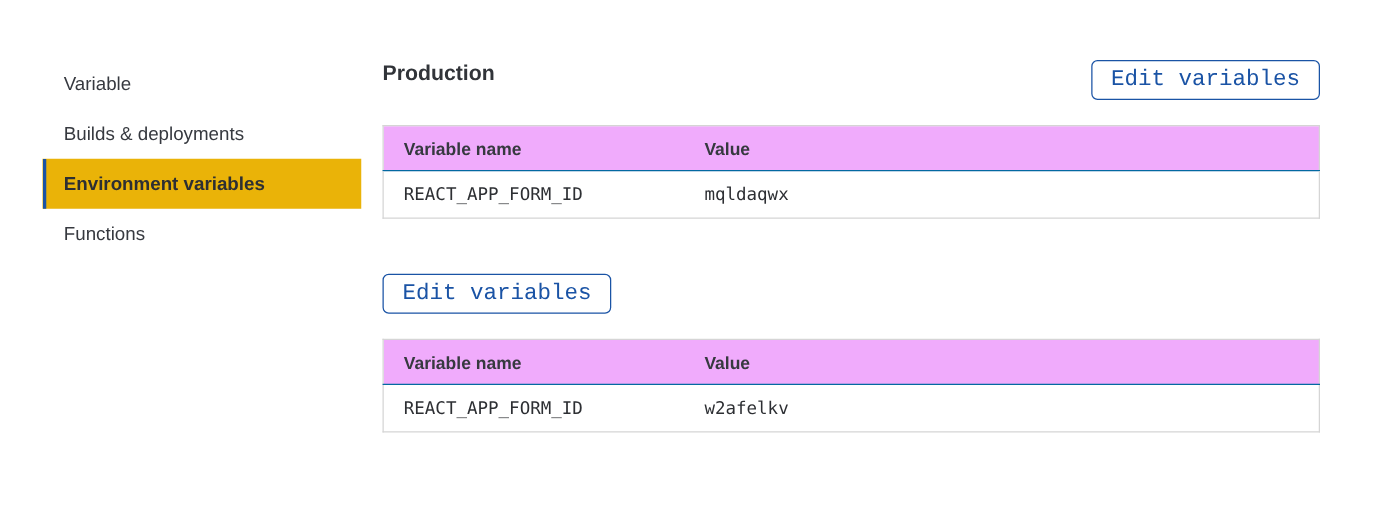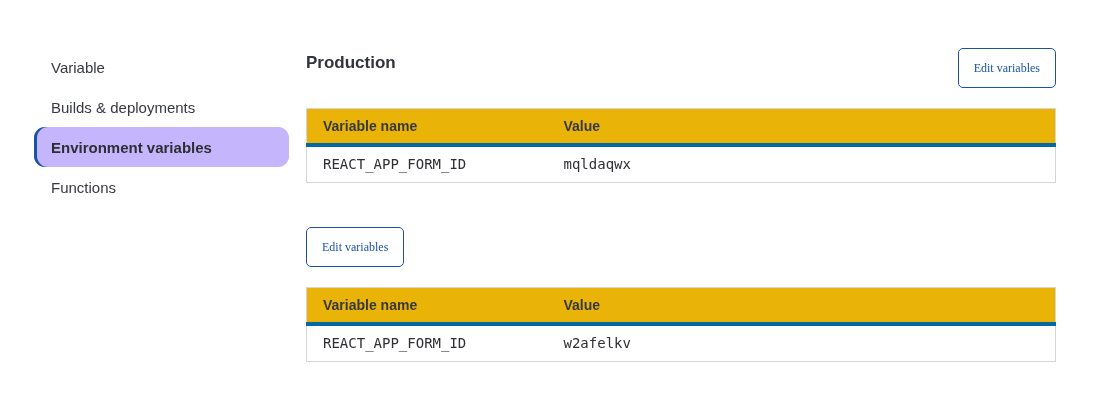--- a/index.html
+++ b/index.html
@@ -22,25 +22,24 @@
     height: 40px;
     display: flex;
     align-items: center;
     padding-left: 17px;
     font-size: 15px;
     color: #36393f;
     cursor: pointer;
     white-space: nowrap;
   }
   .nav-item.selected {
-    background: #c4b5fd;
+    background: #eab308;
     box-shadow: inset 3px 0 0 0 #1a53a5;
     font-weight: 700;
     color: #2d2f33;
-    border-radius: 11px;
   }
 
   
   .main {
     position: absolute;
     left: 306px; top: 48px;
     width: 750px;
   }
   .section { width: 750px; }
   .section + .section { margin-top: 44px; }
@@ -57,40 +56,40 @@
     margin-bottom: 11px;
   }
   .section-desc {
     font-size: 14px;
     color: #36393f;
   }
   .edit-btn {
     background: #ffffff;
     border: 1px solid #1a53a5;
     color: #1a53a5;
-    font-family: Liberation Serif, serif;
-    font-size: 12px;
-    height: 40px;
+    font-family: Liberation Mono, monospace;
+    font-size: 18px;
+    height: 32px;
     padding: 0 15px;
     border-radius: 5px;
     cursor: pointer;
     white-space: nowrap;
   }
 
   
   .var-table {
     margin-top: 20px;
     width: 750px;
     border: 1px solid #d5d5d5;
     border-collapse: collapse;
     background: #ffffff;
   }
   .var-table th {
-    background: #eab308;
-    border-bottom: 4px solid #0369a1;
+    background: #f0abfc;
+    border-bottom: 1px solid #0369a1;
     height: 36px;
     text-align: left;
     font-size: 14px;
     font-weight: 700;
     color: #36393f;
     padding: 0 16px;
   }
   .var-table th.col-name, .var-table td.col-name { width: 241px; }
   .var-table td {
     height: 38px;

